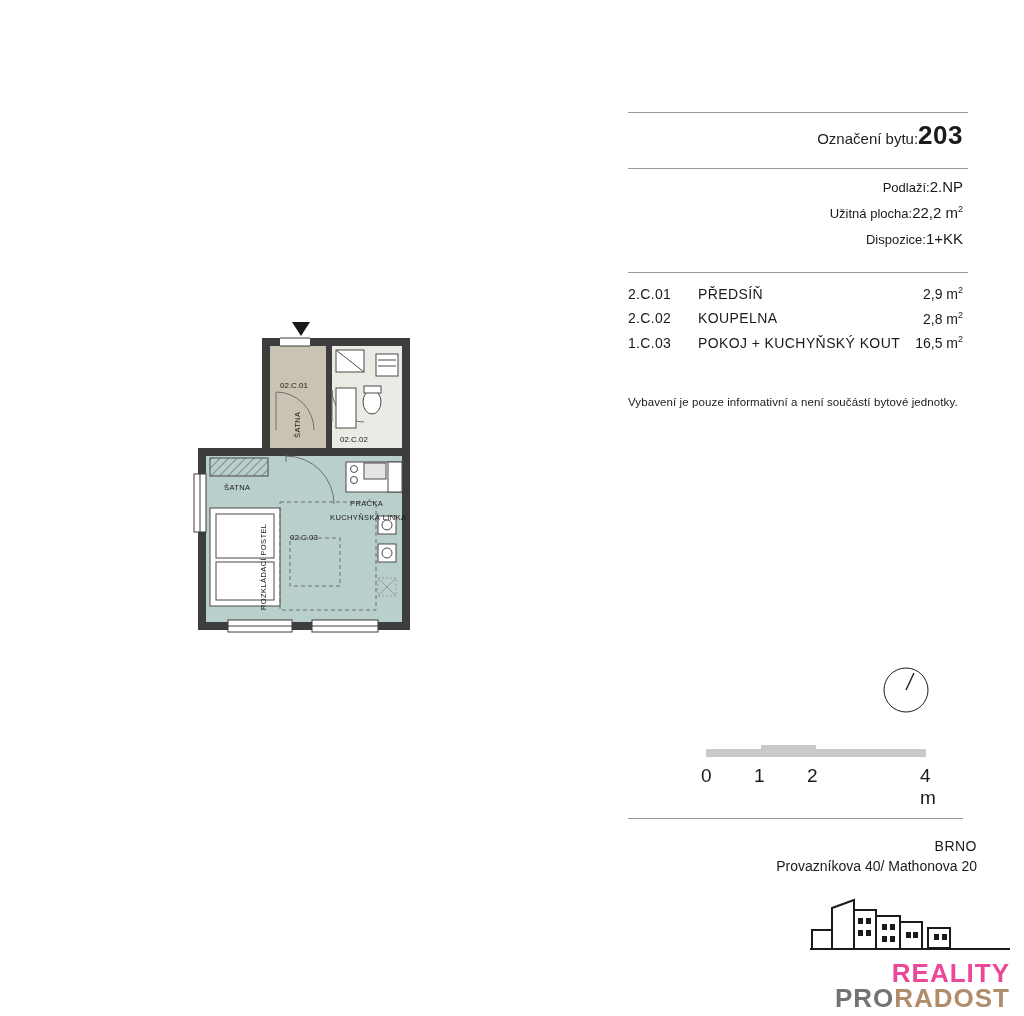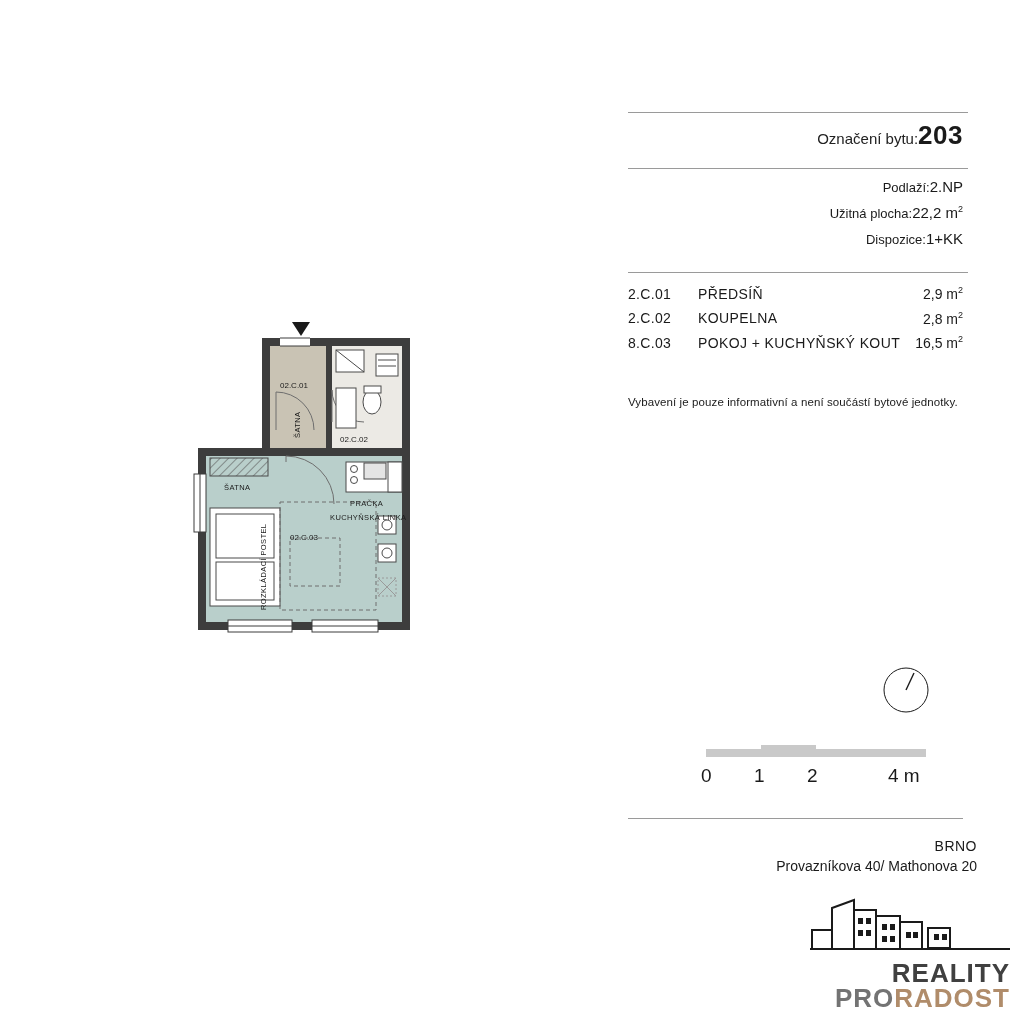--- a/index.html
+++ b/index.html
@@ -51,21 +51,21 @@
   .scale-nums{position:relative;height:26px;margin-top:4px;}
   .scale-nums span{position:absolute;font-size:19px;}
 
   
   #footer-line{position:absolute;left:0;top:818px;width:335px;height:1px;background:#9a9a9a;}
   #footer-text{position:absolute;left:14px;top:838px;width:335px;text-align:right;}
   #footer-text .city{font-size:14px;letter-spacing:.5px;}
   #footer-text .addr{font-size:14px;margin-top:4px;}
 
   #logo{position:absolute;left:182px;top:890px;width:200px;}
-  #logo .brandline1{font-size:26px;font-weight:bold;letter-spacing:1px;color:#404040;text-align:right;margin-top:2px;}
+  #logo .brandline1{font-size:26px;font-weight:bold;letter-spacing:1px;color:#ec4899;text-align:right;margin-top:2px;}
   #logo .brandline2{font-size:26px;font-weight:bold;letter-spacing:1px;text-align:right;margin-top:-6px;}
   #logo .pro{color:#737373;}
   #logo .radost{color:#b08c6a;}
 
   text{font-family:"Liberation Sans", sans-serif;}
 </style>
 </head>
 <body>
 
 <div id="plan">
@@ -222,21 +222,21 @@
       <div class="code">2.C.01</div>
       <div class="rname">PŘEDSÍŇ</div>
       <div class="rarea"><span>2,9 m</span><span class="sup">2</span></div>
     </div>
     <div class="rrow">
       <div class="code">2.C.02</div>
       <div class="rname">KOUPELNA</div>
       <div class="rarea"><span>2,8 m</span><span class="sup">2</span></div>
     </div>
     <div class="rrow">
-      <div class="code">8.C.03</div>
+      <div class="code">1.C.03</div>
       <div class="rname">POKOJ  + KUCHYŇSKÝ KOUT</div>
       <div class="rarea"><span>16,5 m</span><span class="sup">2</span></div>
     </div>
   </div>
 
   <div id="note">Vybavení je pouze informativní a není součástí  bytové jednotky.</div>
 
   <svg id="compass" viewBox="0 0 50 50">
     <circle cx="25" cy="25" r="22" fill="none" stroke="#1a1a1a" stroke-width="1"></circle>
     <line x1="25" y1="25" x2="33" y2="8" stroke="#1a1a1a" stroke-width="1.4"></line>
@@ -245,21 +245,21 @@
   <div id="scale">
     <div class="scale-bars">
       <div class="sb" style="left:0px;width:55px;"></div>
       <div class="sb raised" style="left:55px;width:55px;"></div>
       <div class="sb" style="left:110px;width:110px;"></div>
     </div>
     <div class="scale-nums">
       <span style="left:-5px;">0</span>
       <span style="left:48px;">1</span>
       <span style="left:101px;">2</span>
-      <span style="left:182px;">4 m</span>
+      <span style="left:214px;">4 m</span>
     </div>
   </div>
 
   <div id="footer-line"></div>
 
   <div id="footer-text">
     <div class="city">BRNO</div>
     <div class="addr">Provazníkova 40/ Mathonova 20</div>
   </div>
 

